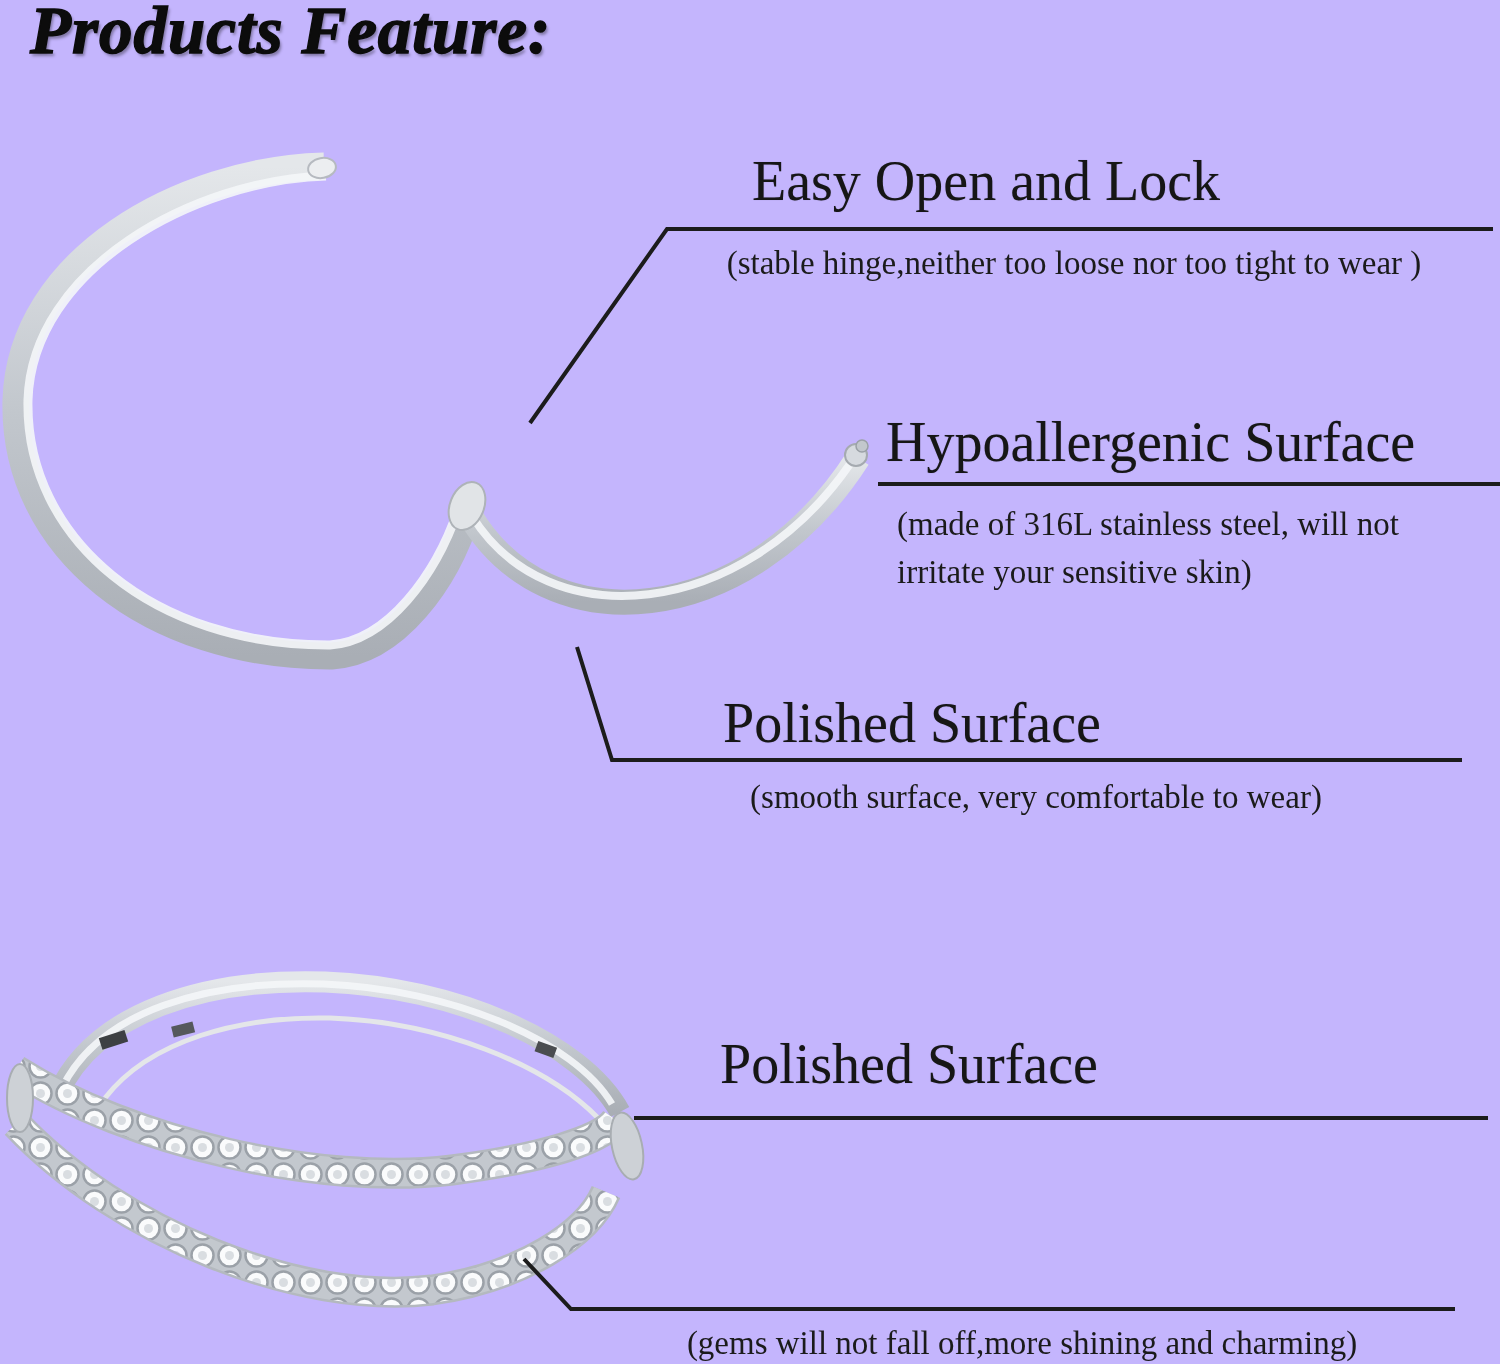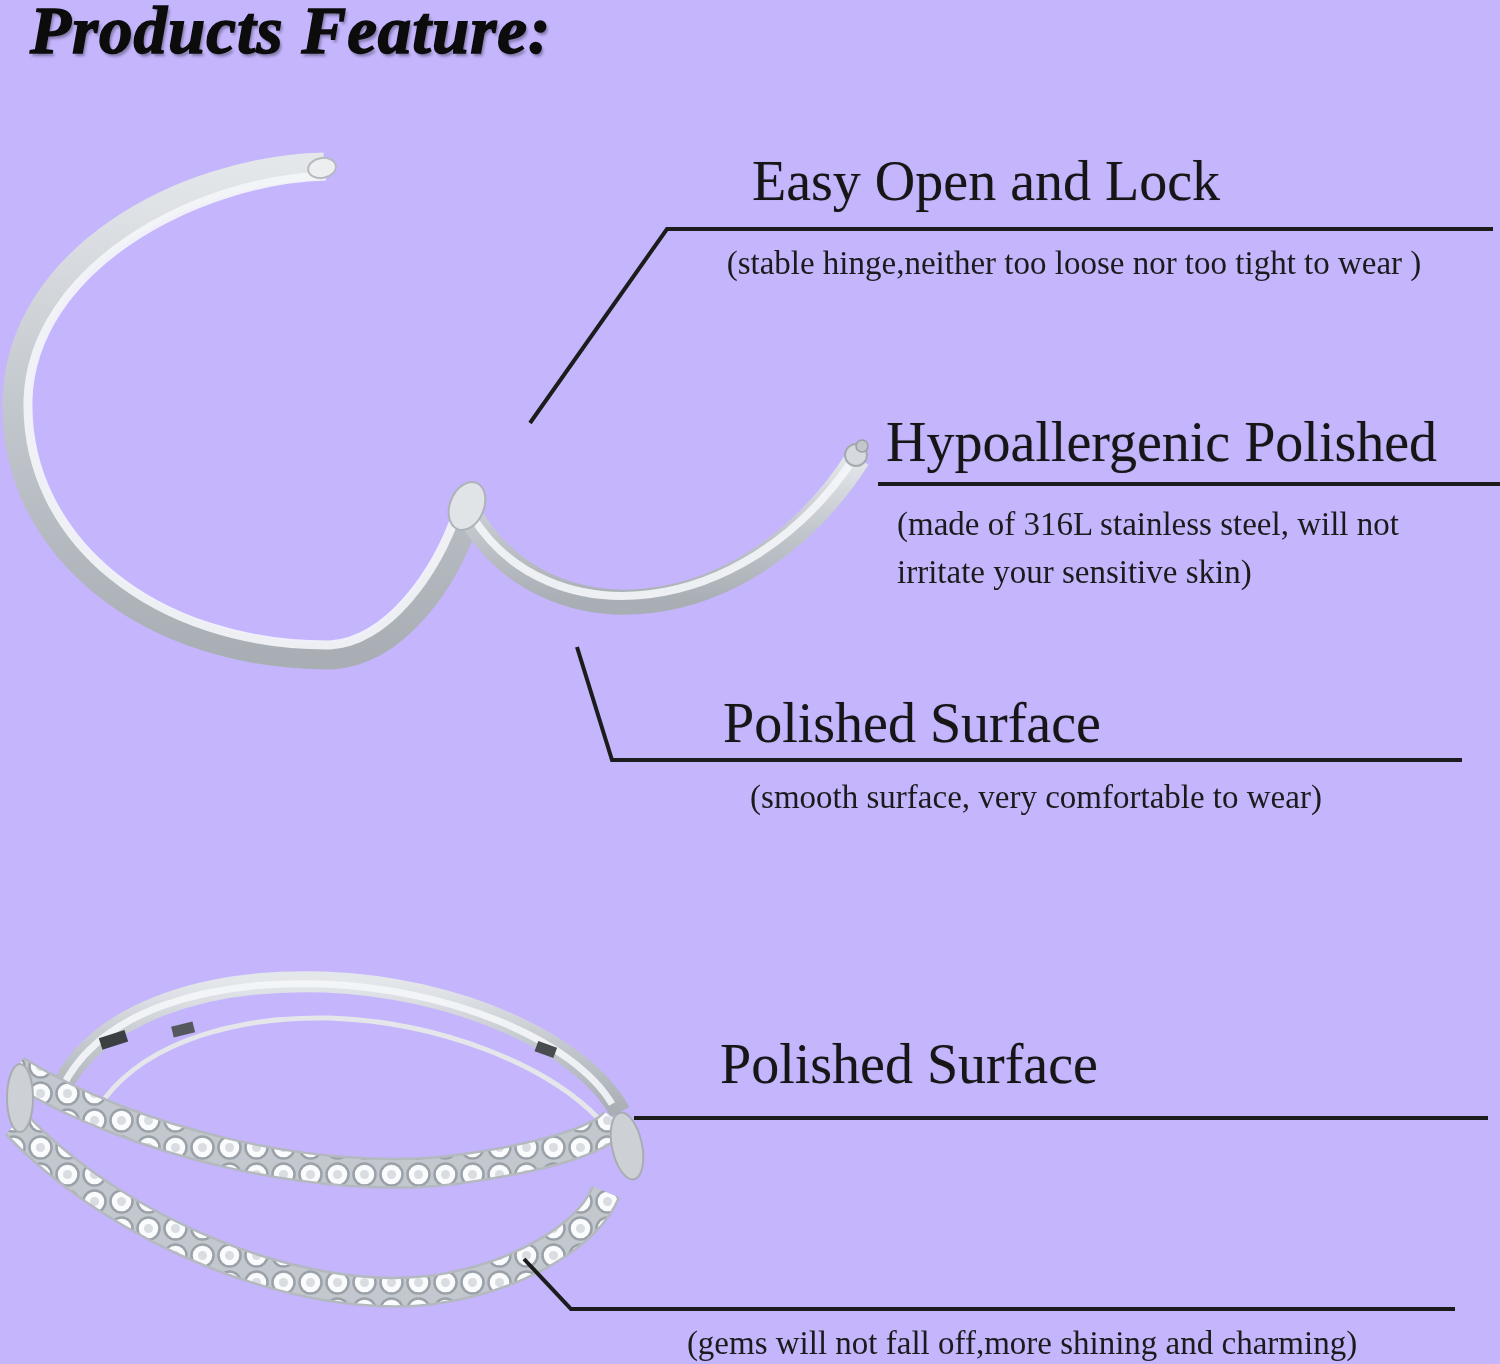--- a/index.html
+++ b/index.html
@@ -106,21 +106,21 @@
       <line x1="634" y1="1118" x2="1488" y2="1118"></line>
       <polyline points="524,1259 571,1309 1455,1309"></polyline>
     </g>
   </svg>
 
   <div class="title">Products Feature:</div>
 
   <div class="h" style="left:752px; top:152px; width:600px;">Easy Open and Lock</div>
   <div class="s" style="left:724px; top:240px; width:700px;">(stable hinge,neither too loose nor too tight to wear )</div>
 
-  <div class="h" style="left:886px; top:413px; width:600px;">Hypoallergenic Polished</div>
+  <div class="h" style="left:886px; top:413px; width:600px;">Hypoallergenic Surface</div>
   <div class="s left" style="left:897px; top:501px; width:620px;">
     <div>(made of 316L stainless steel, will not</div>
     <div>irritate your sensitive skin)</div>
   </div>
 
   <div class="h" style="left:723px; top:694px; width:600px;">Polished Surface</div>
   <div class="s" style="left:686px; top:774px; width:700px;">(smooth surface, very comfortable to wear)</div>
 
   <div class="h" style="left:720px; top:1035px; width:600px;">Polished Surface</div>
 

